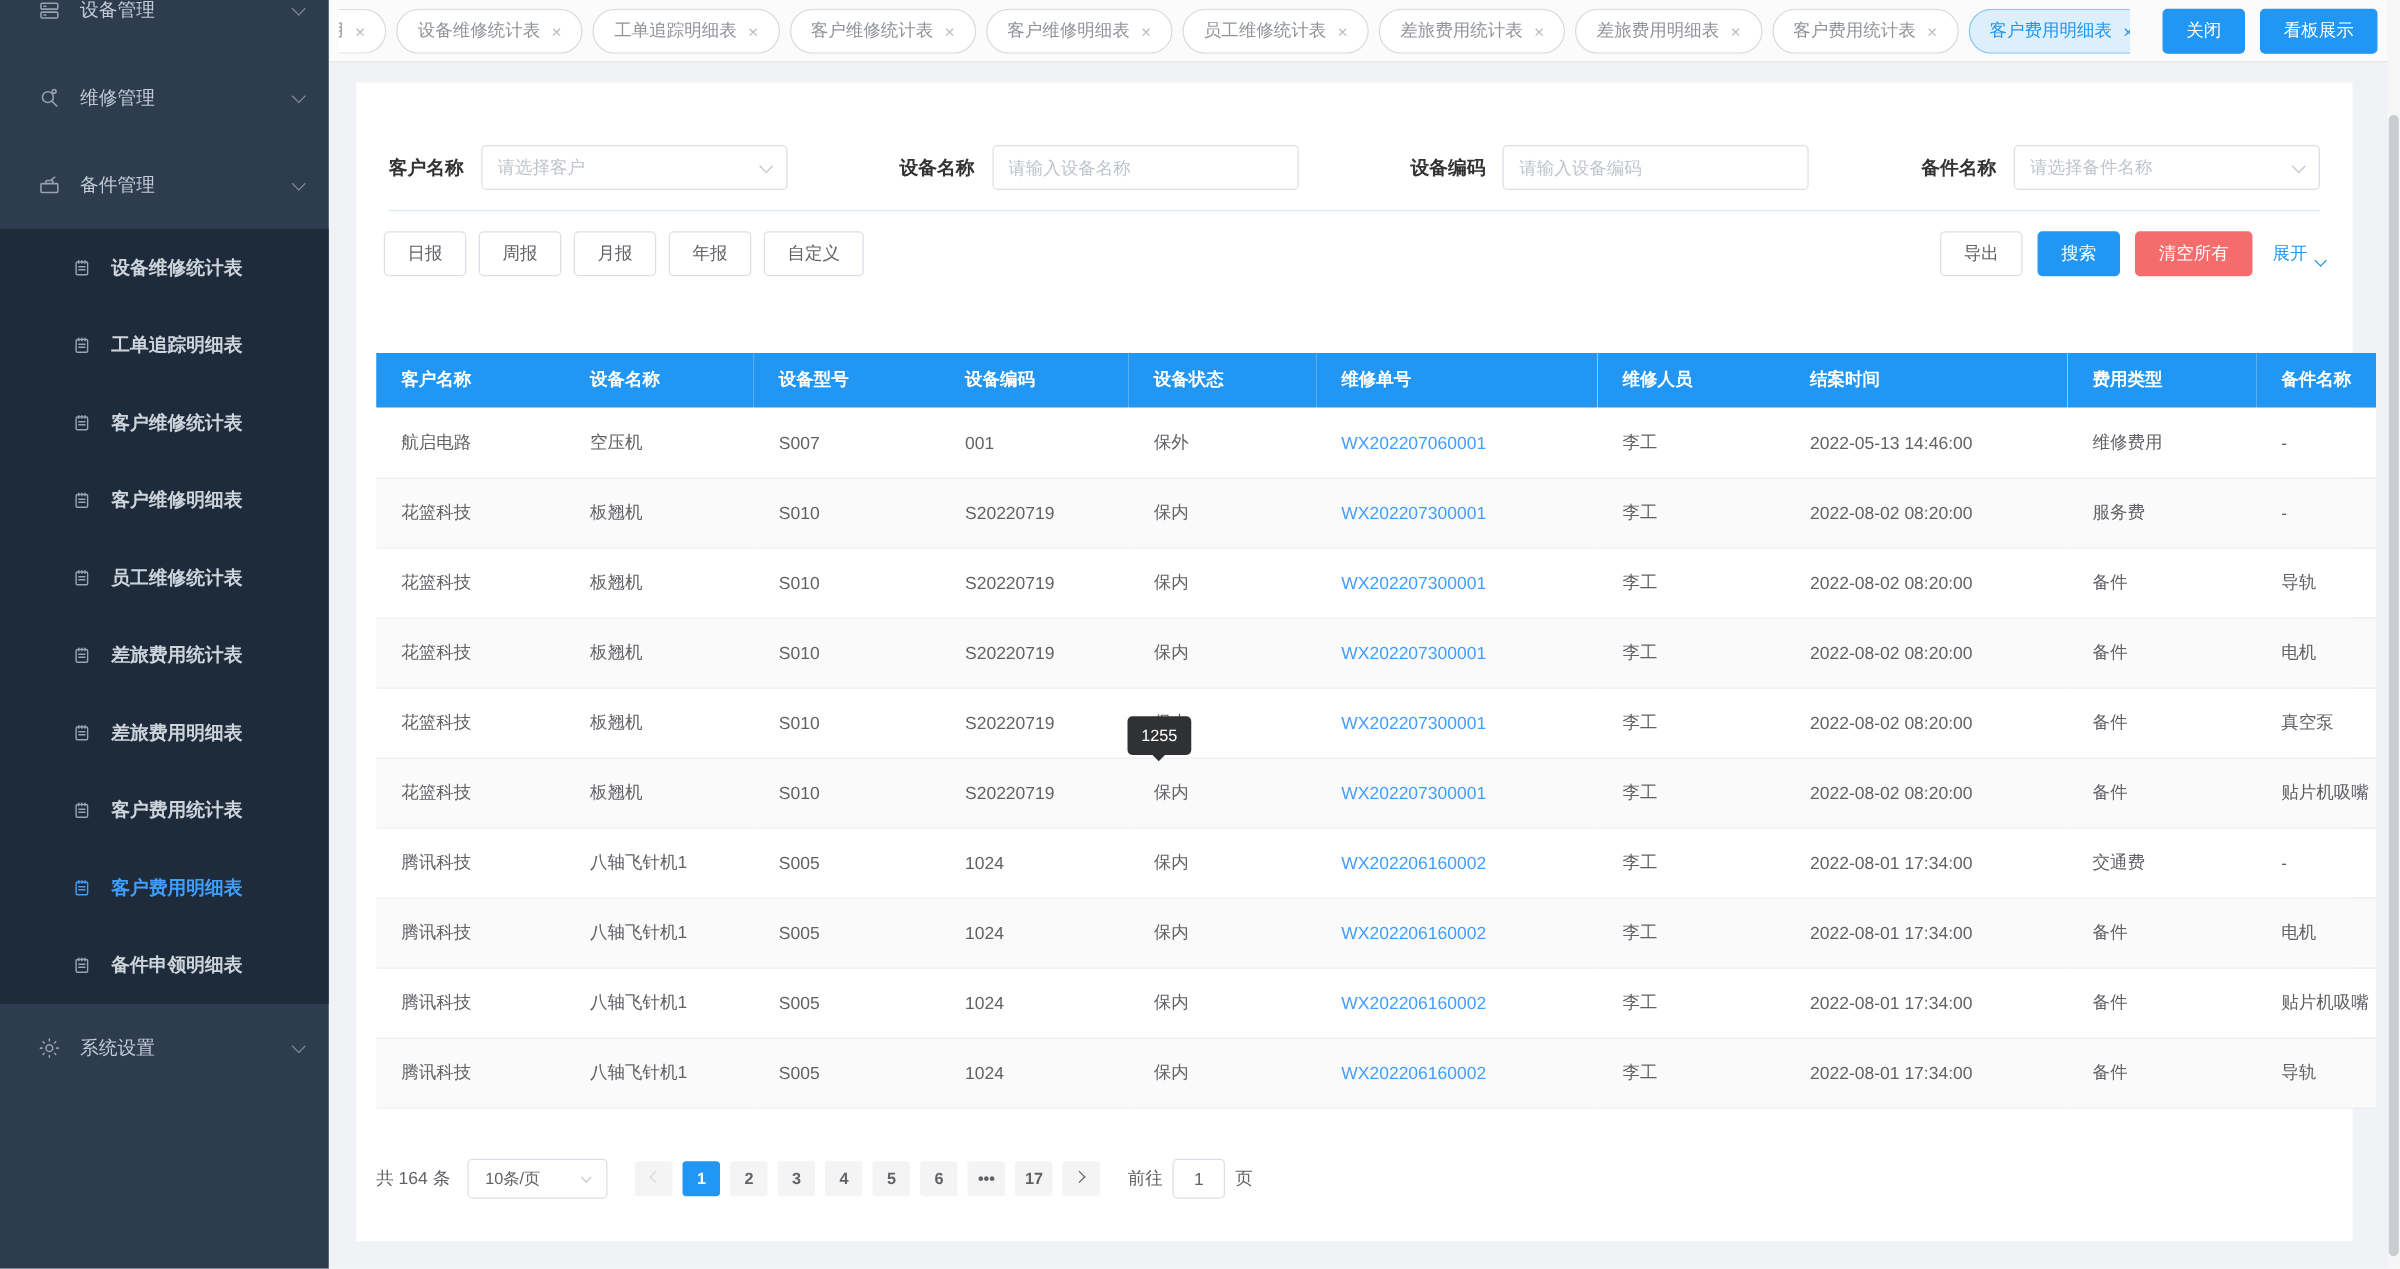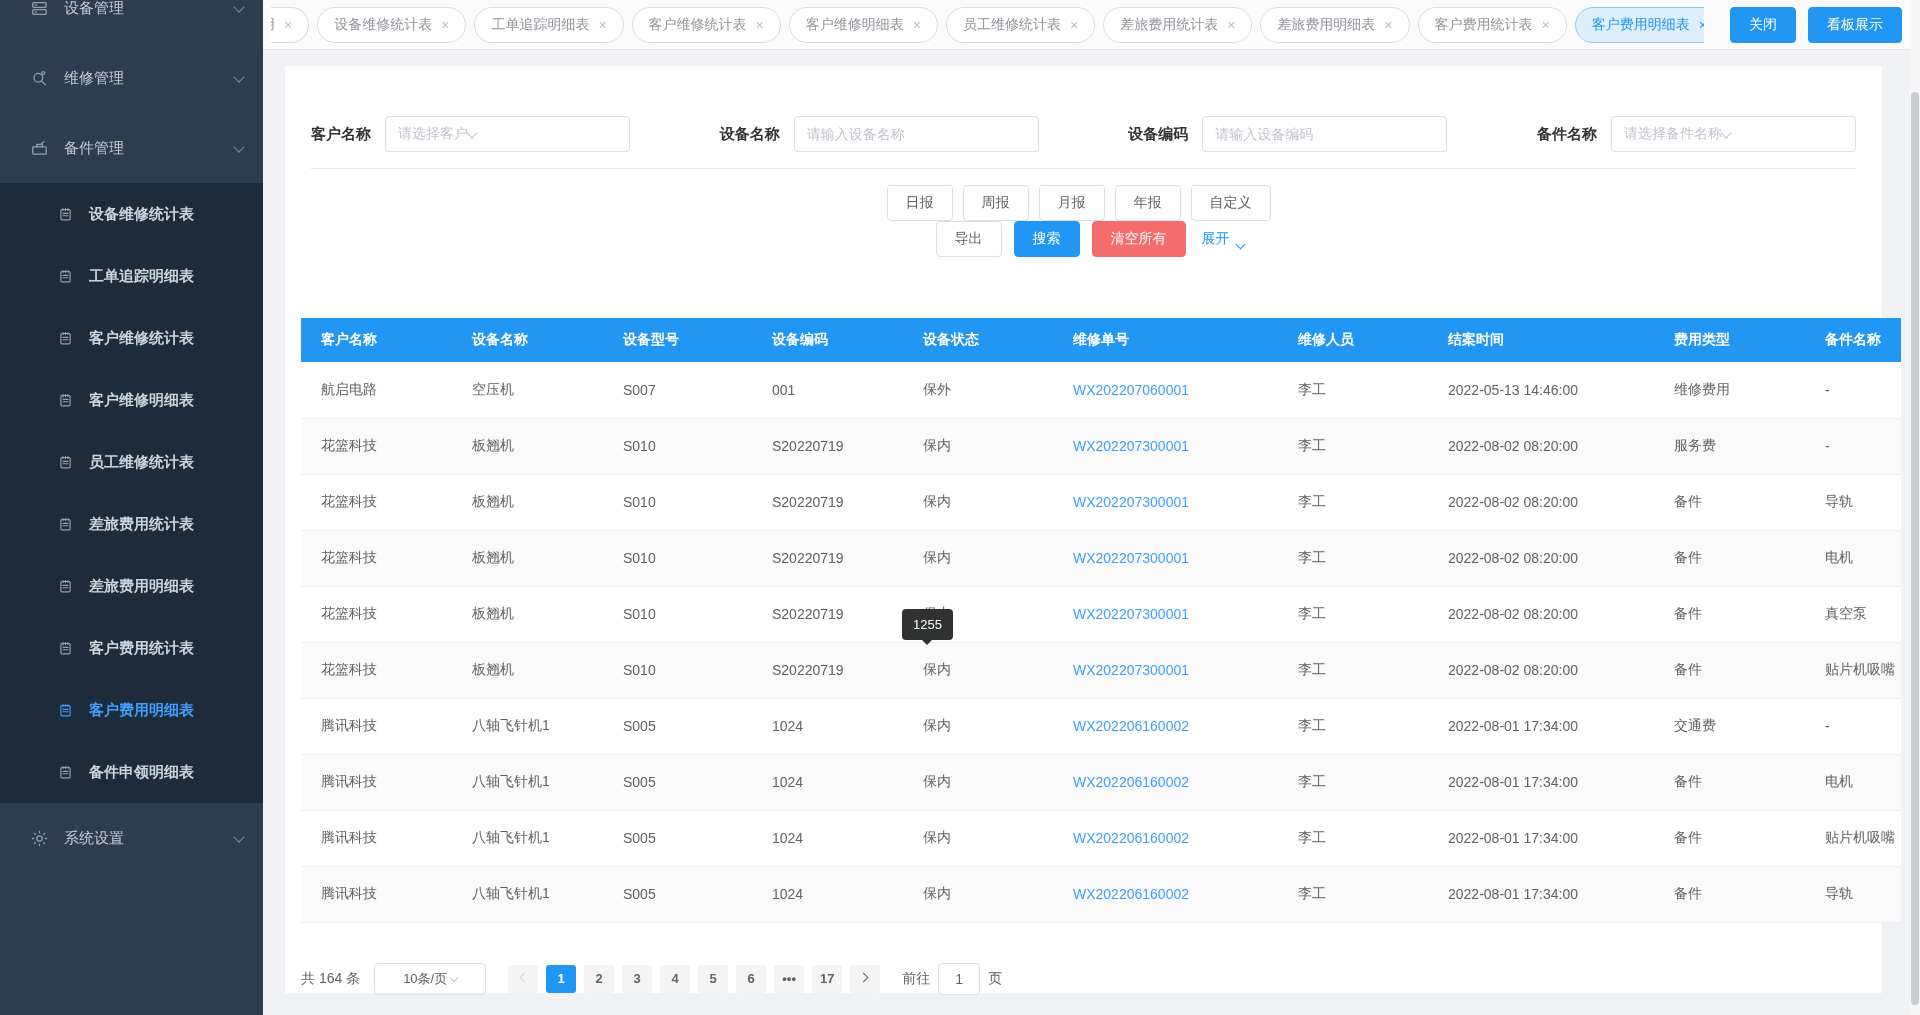--- a/index.html
+++ b/index.html
@@ -37,44 +37,44 @@
   .btn-danger { background:#f56c6c; border-color:#f56c6c; color:#fff; }
   .tabbar .btn-primary { margin-left:12px; flex:0 0 auto; }
   
   .page-scrollbar { position:absolute; right:0; top:0; width:10px; height:100%; background:#f6f6f6; z-index:9; }
   .page-scrollbar .thumb { position:absolute; left:1px; top:92px; width:8px; height:913px; background:#c9cdd2; border-radius:4px; }
   
   .panel { position:absolute; left:285px; top:66px; width:1597px; height:927px; background:#fff; z-index:4; }
   .filter-row { display:flex; align-items:center; justify-content:space-between; padding:50px 26px 16px 26px; }
   .fgroup { display:flex; align-items:center; }
   .flabel { font-size:15px; font-weight:700; color:#333; margin-right:14px; white-space:nowrap; }
-  .fselect { width:245px; height:36px; border:1px solid #dcdfe6; border-radius:4px; background:#fff; display:flex; align-items:center; padding:0 12px; color:#c0c4cc; cursor:pointer; }
+  .fselect { width:245px; height:36px; border:1px solid #dcdfe6; border-radius:4px; background:#fff; display:flex; align-items:center; justify-content:space-between; padding:0 12px; color:#c0c4cc; cursor:pointer; }
   .fselect .chev { color:#c0c4cc; margin-top:-2px; }
   .finput { width:245px; height:36px; border:1px solid #dcdfe6; border-radius:4px; padding:0 12px; font-size:14px; color:#606266; font-family:inherit; outline:none; }
   .finput::placeholder { color:#c0c4cc; }
   .divider { border-top:1px solid #d5e9f6; margin:0 26px; }
-  .toolbar { display:flex; align-items:center; justify-content:space-between; padding:16px 22px;flex-direction:column; }
+  .toolbar { display:flex; align-items:center; justify-content:space-between; padding:16px 22px; }
   .toolbar-left .btn { margin-right:10px; }
   .toolbar-right { display:flex; align-items:center; }
   .toolbar-right .btn { margin-left:12px; }
   .expand-link { display:inline-flex; align-items:flex-end; color:#2196f3; margin-left:16px; cursor:pointer;font-family:Liberation Mono, monospace; }
   .expand-link .chev { color:#2196f3; width:7px; height:7px; margin-left:7px; }
   
   .table-wrap { margin:45px 16px 0 16px; position:relative; }
   table { width:100%; border-collapse:collapse; table-layout:fixed; }
   th { background:#2196f3; color:#fff; height:44px; text-align:left; padding-left:20px; font-size:14px; font-weight:700; white-space:nowrap; overflow:hidden; }
   td { height:56px; padding-left:20px; font-size:14px; color:#606266; border-bottom:1px solid #ebeef5; white-space:nowrap; overflow:hidden; background:#fff; }
   tr.striped td { background:#fafafa; }
   td.link { color:#409eff; cursor:pointer; }
   .tooltip { position:absolute; left:601px; top:291px; background:#303133; color:#fff; font-size:13px; padding:8px 11px; border-radius:4px; z-index:8; }
   .tooltip::after { content:""; position:absolute; left:50%; bottom:-5px; margin-left:-5px; border-left:5px solid transparent; border-right:5px solid transparent; border-top:5px solid #303133; }
   
   .pagination { display:flex; align-items:center; margin:40px 16px 0 16px; }
   .pg-total { color:#606266; margin-right:14px; }
-  .pg-size { width:112px; height:32px; border:1px solid #dcdfe6; border-radius:4px; display:flex; align-items:center; justify-content:space-between; padding:0 28px; color:#606266; font-size:13px; margin-right:22px; cursor:pointer; }
+  .pg-size { width:112px; height:32px; border:1px solid #dcdfe6; border-radius:4px; display:flex; align-items:center; justify-content:space-between; padding:0 13px; color:#606266; font-size:13px; margin-right:22px; cursor:pointer; }
   .pg-size .chev { color:#c0c4cc; width:6px; height:6px; margin-top:-2px; }
   .pg-btn { min-width:30px; height:28px; background:#f4f4f5; border-radius:3px; display:inline-flex; align-items:center; justify-content:center; color:#606266; font-weight:700; font-size:13px; margin-right:8px; cursor:pointer; }
   .pg-btn.active { background:#2196f3; color:#fff; }
   .pg-btn.disabled { cursor:default; }
   .pg-btn.disabled .chev { color:#d3d6db; }
   .pg-btn .chev { width:7px; height:7px; }
   .chev.left { transform:rotate(135deg); margin-left:3px; }
   .chev.right { transform:rotate(-45deg); margin-right:3px; }
   .pg-goto { display:flex; align-items:center; margin-left:14px; color:#606266; }
   .pg-goto input { width:42px; height:32px; border:1px solid #dcdfe6; border-radius:4px; text-align:center; margin:0 8px; font-size:14px; color:#606266; font-family:inherit; outline:none; }

